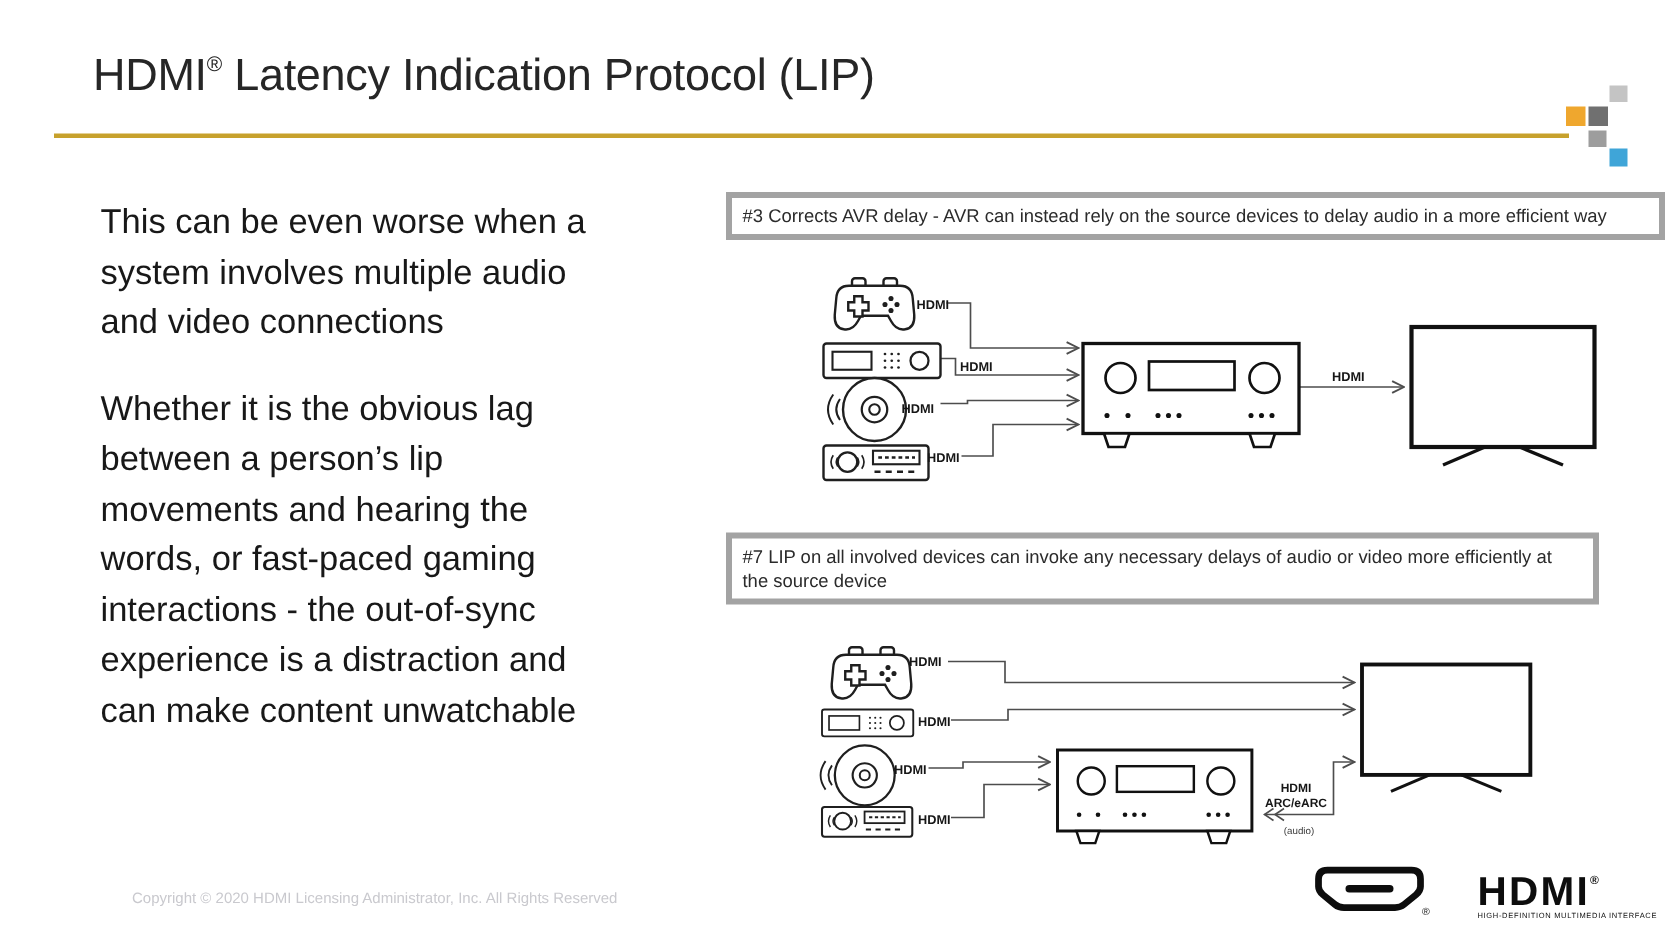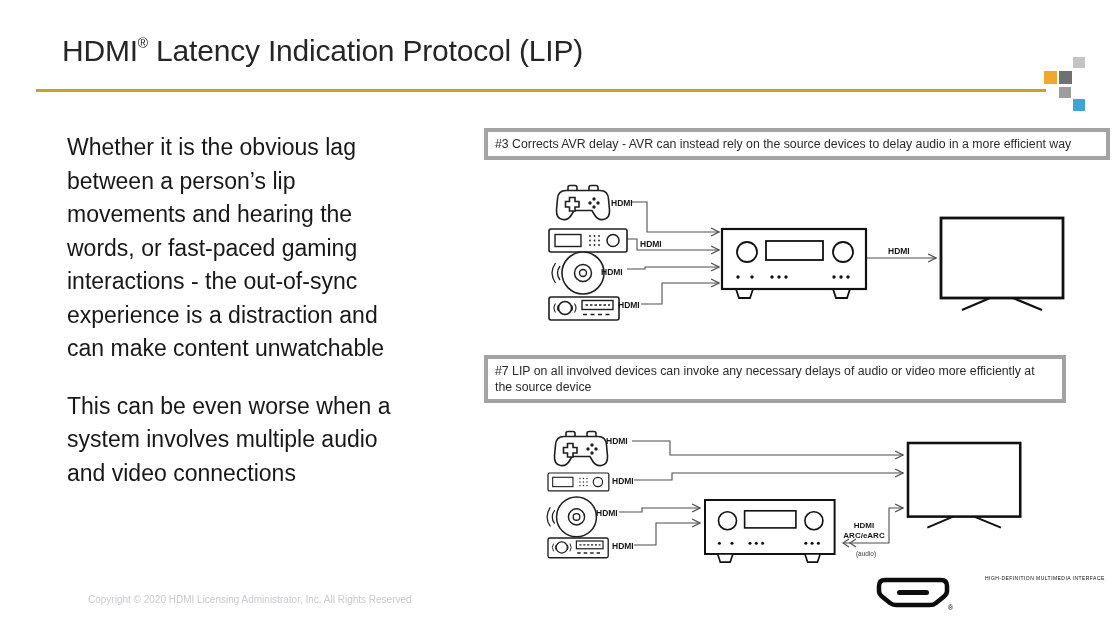--- a/index.html
+++ b/index.html
@@ -133,30 +133,30 @@
   <div class="title"><span>HDMI</span><sup>®</sup><span> Latency Indication Protocol (LIP)</span></div>
   <div class="gold-rule"></div>
 
   <div class="sq sq-lightgray"></div>
   <div class="sq sq-orange"></div>
   <div class="sq sq-darkgray"></div>
   <div class="sq sq-gray"></div>
   <div class="sq sq-blue"></div>
 
   <div class="intro">
+    <p>This can be even worse when a
+system involves multiple audio
+and video connections</p>
     <p>Whether it is the obvious lag
 between a person’s lip
 movements and hearing the
 words, or fast-paced gaming
 interactions - the out-of-sync
 experience is a distraction and
 can make content unwatchable</p>
-    <p>This can be even worse when a
-system involves multiple audio
-and video connections</p>
   </div>
 
   <div class="banner banner3">#3 Corrects AVR delay - AVR can instead rely on the source devices to delay audio in a more efficient way</div>
   <div class="banner banner4">#7 LIP on all involved devices can invoke any necessary delays of audio or video more efficiently at the source device</div>
 
   <svg class="diag d1" width="634" height="200" viewBox="480 160 634 200">
     <g stroke="#4d4d4d" stroke-width="1.1" fill="none">
       <path d="M631,202 H647 V232 H719" marker-end="url(#arrow)"></path>
       <path d="M616,239 H637 V250 H719" marker-end="url(#arrow)"></path>
       <path d="M627,269 L645,269 L645,267 L719,267" marker-end="url(#arrow)"></path>
@@ -212,16 +212,17 @@
 
   <div class="copyright">Copyright © 2020 HDMI Licensing Administrator, Inc.  All Rights Reserved</div>
 
   <svg class="logo-connector" width="80" height="36" viewBox="0 0 80 36">
     <path d="M9,3 H65 Q71,3 71,9 V14 Q71,17 68,19.5 L60,26 Q57.5,28 54,28 H20 Q16.5,28 14,26 L6,19.5 Q3,17 3,14 V9 Q3,3 9,3 Z" fill="none" stroke="#0d0d0d" stroke-width="4.5"></path>
     <rect x="21" y="13" width="32" height="5" rx="2.5" fill="#0d0d0d"></rect>
     <text x="72" y="33" font-size="7" fill="#0d0d0d">®</text>
   </svg>
 
   <div class="logo-wordmark">
+    <div class="wordmark-main"><span>HDMI</span><sup>®</sup></div>
     <div class="wordmark-tag">HIGH-DEFINITION MULTIMEDIA INTERFACE</div>
   </div>
 
 </div>
 
 </body></html>

